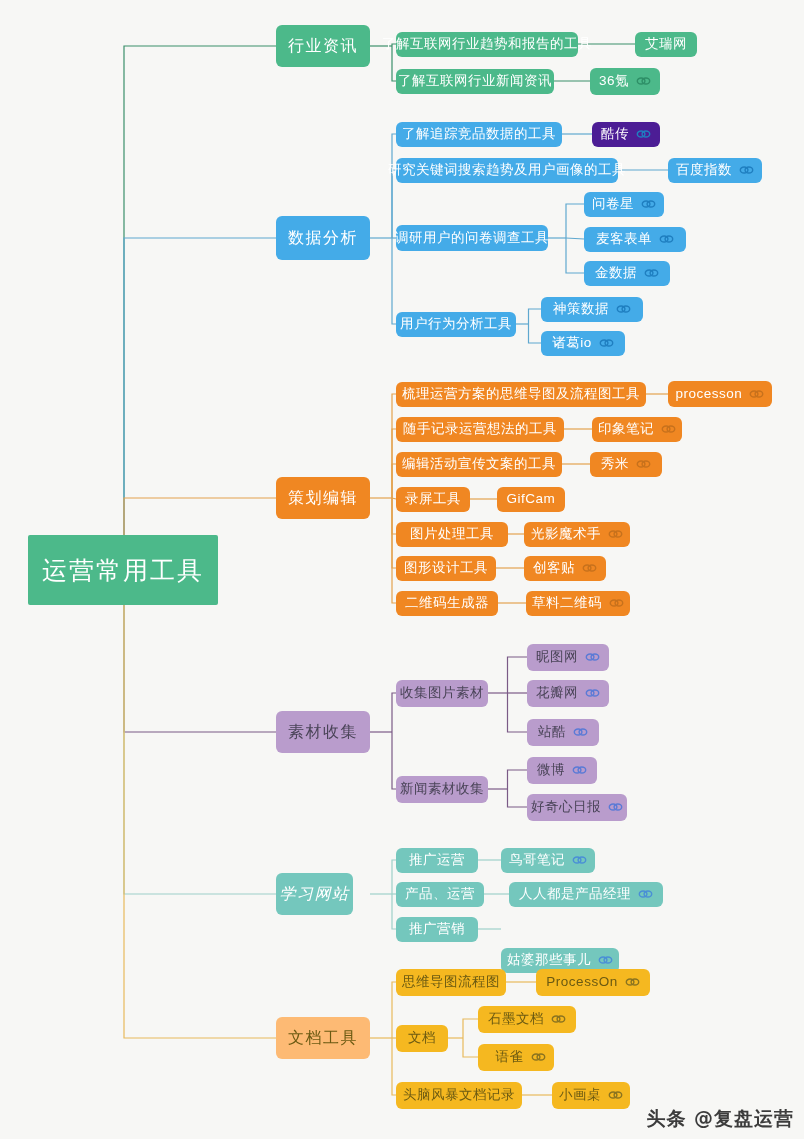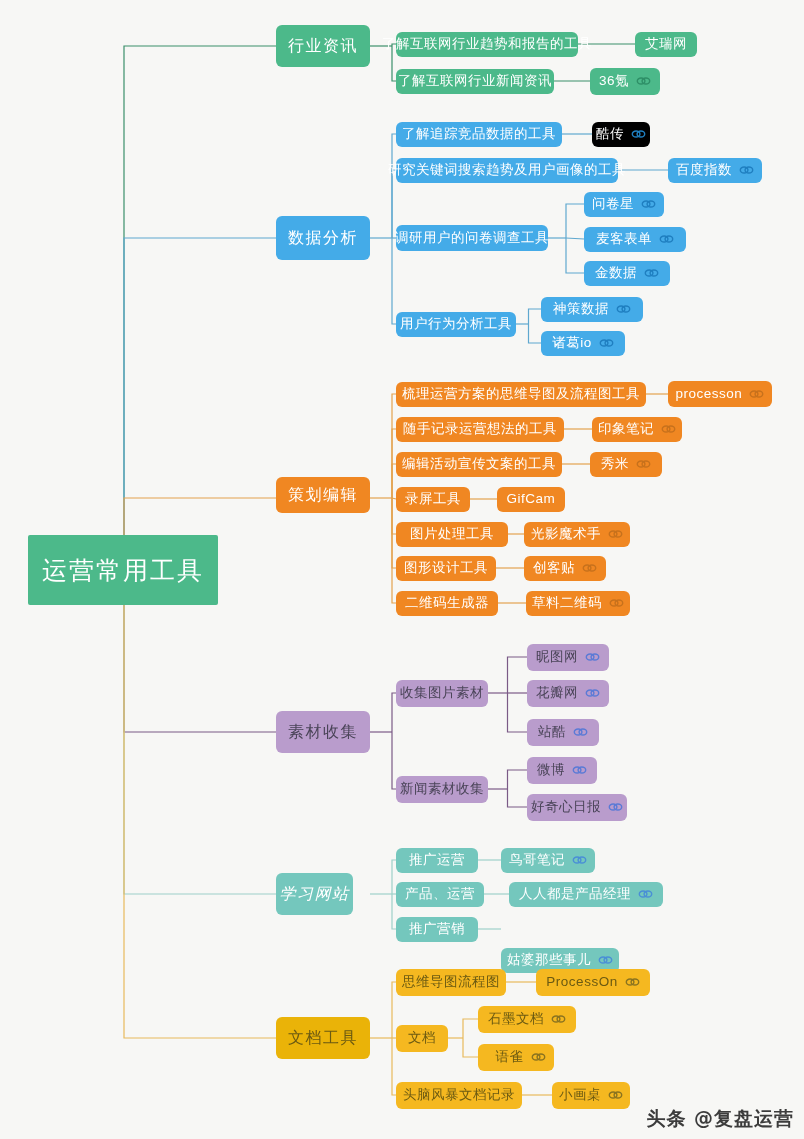--- a/index.html
+++ b/index.html
@@ -157,21 +157,21 @@
           </g>
         </svg>
       </span>
     </div>
     <div class="node branch" style="left: 276px; top: 216px; width: 94px; height: 44px; background: rgb(68, 171, 232);">
       <span class="lbl">数据分析</span>
     </div>
     <div class="node lvl2" style="left: 396px; top: 121.5px; width: 166px; height: 25px; background: rgb(68, 171, 232);">
       <span class="lbl">了解追踪竞品数据的工具</span>
     </div>
-    <div class="node lvl3" style="left: 592px; top: 121.5px; width: 58px; height: 25px; background: #000000;">
+    <div class="node lvl3" style="left: 592px; top: 121.5px; width: 68px; height: 25px; background: #4c1d95;">
       <span class="lbl">酷传</span>
       <span class="linkicon">
         <svg viewBox="0 0 22 14">
           <g fill="none" stroke="#1f7fc0" stroke-width="2.1">
             <ellipse cx="7.5" cy="7" rx="5.6" ry="4.4"></ellipse>
             <ellipse cx="14.5" cy="7" rx="5.6" ry="4.4"></ellipse>
           </g>
         </svg>
       </span>
     </div>
@@ -243,21 +243,21 @@
       <span class="lbl">诸葛io</span>
       <span class="linkicon">
         <svg viewBox="0 0 22 14">
           <g fill="none" stroke="#1f7fc0" stroke-width="2.1">
             <ellipse cx="7.5" cy="7" rx="5.6" ry="4.4"></ellipse>
             <ellipse cx="14.5" cy="7" rx="5.6" ry="4.4"></ellipse>
           </g>
         </svg>
       </span>
     </div>
-    <div class="node branch" style="left: 276px; top: 477px; width: 94px; height: 36px; background: rgb(240, 135, 34);">
+    <div class="node branch" style="left: 276px; top: 477px; width: 94px; height: 42px; background: rgb(240, 135, 34);">
       <span class="lbl">策划编辑</span>
     </div>
     <div class="node lvl2" style="left: 396px; top: 381.5px; width: 250px; height: 25px; background: rgb(240, 135, 34);">
       <span class="lbl">梳理运营方案的思维导图及流程图工具</span>
     </div>
     <div class="node lvl3" style="left: 668px; top: 381px; width: 104px; height: 26px; background: rgb(240, 135, 34);">
       <span class="lbl">processon</span>
       <span class="linkicon">
         <svg viewBox="0 0 22 14">
           <g fill="none" stroke="#c7711c" stroke-width="2.1">
@@ -445,21 +445,21 @@
       <span class="lbl">姑婆那些事儿</span>
       <span class="linkicon">
         <svg viewBox="0 0 22 14">
           <g fill="none" stroke="#4a8fd6" stroke-width="2.1">
             <ellipse cx="7.5" cy="7" rx="5.6" ry="4.4"></ellipse>
             <ellipse cx="14.5" cy="7" rx="5.6" ry="4.4"></ellipse>
           </g>
         </svg>
       </span>
     </div>
-    <div class="node branch darkbrown" style="left: 276px; top: 1017px; width: 94px; height: 42px; background: #eab308;">
+    <div class="node branch darkbrown" style="left: 276px; top: 1017px; width: 94px; height: 42px; background: #fdba74;">
       <span class="lbl">文档工具</span>
     </div>
     <div class="node lvl2 darkbrown" style="left: 396px; top: 968.5px; width: 110px; height: 27px; background: rgb(245, 184, 32);">
       <span class="lbl">思维导图流程图</span>
     </div>
     <div class="node lvl3 darkbrown" style="left: 536px; top: 968.5px; width: 114px; height: 27px; background: rgb(245, 184, 32);">
       <span class="lbl">ProcessOn</span>
       <span class="linkicon">
         <svg viewBox="0 0 22 14">
           <g fill="none" stroke="#8a7320" stroke-width="2.1">

